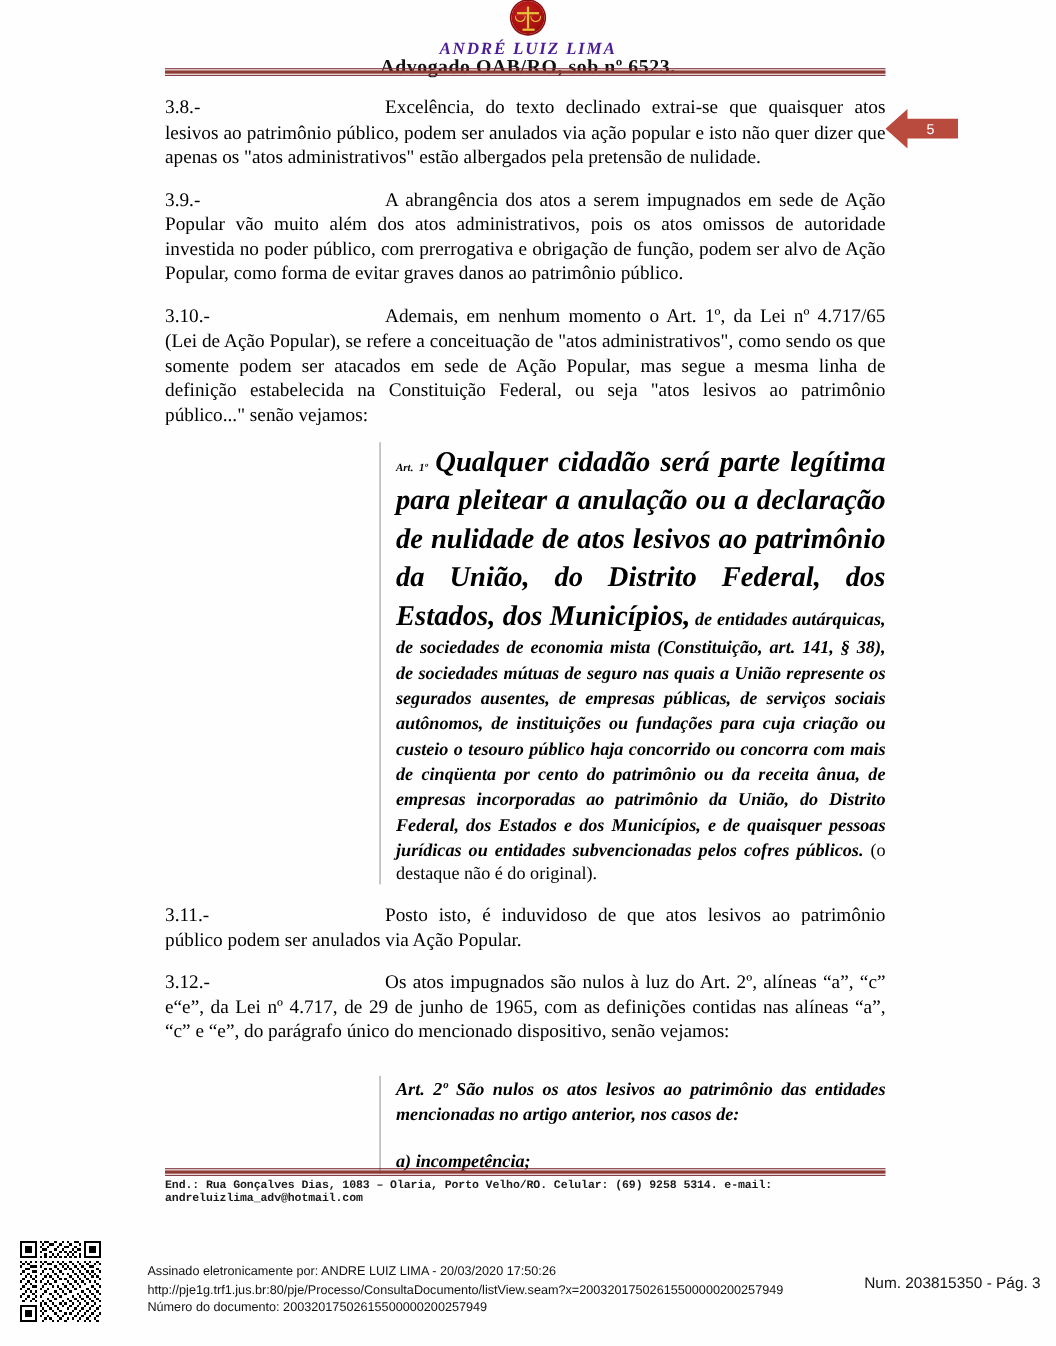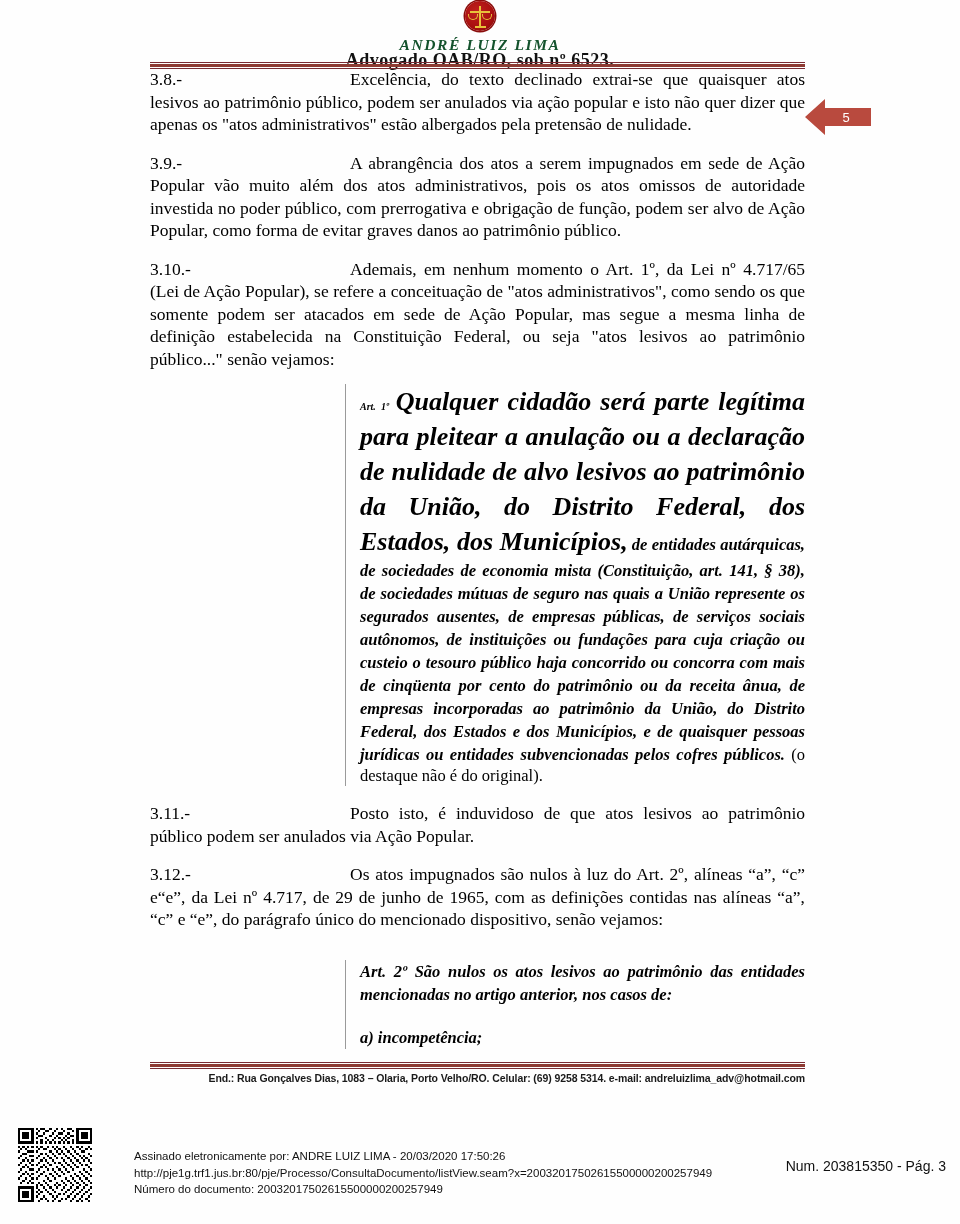--- a/index.html
+++ b/index.html
@@ -89,21 +89,21 @@
   }
 
   .lh-name {
     font-family: "Liberation Serif", "DejaVu Serif", serif;
     font-style: italic;
     font-weight: bold;
     font-size: 15.5px;
     letter-spacing: 1.6px;
     line-height: 17px;
     margin-top: 1px;
-    color: #14532d;
+    color: #4c1d95;
   }
   .lh-sub {
     font-family: "Liberation Serif", "DejaVu Serif", serif;
     font-weight: bold;
     font-size: 18px;
     letter-spacing: 0.5px;
     line-height: 15px;
     color: #111;
   }
 
@@ -130,21 +130,21 @@
     height: 3px;
     background: #8e3b33;
   }
   #header-rule { top: 62px; }
   #footer-rule { top: 1062px; }
 
   
   .content {
     position: absolute;
     left: 150px;
-    top: 68px;
+    top: 86px;
     width: 655px;
   }
   p.para {
     margin: 0 0 16px 0;
     font-size: 17.5px;
     line-height: 22.5px;
     text-align: justify;
     text-indent: 0;
   }
   p.para .num {
@@ -229,22 +229,22 @@
     font-size: 13px;
     font-weight: normal;
   }
 
   
   #footer-address {
     position: absolute;
     left: 150px;
     top: 1072px;
     width: 655px;
-    text-align: right;
-    font-family: Liberation Sans, sans-serif;
+    text-align: left;
+    font-family: Liberation Mono, monospace;
     font-size: 10.5px;
     font-weight: bold;
     color: #1a1a1a;
     letter-spacing: -0.1px;
   }
 
   
   #signature-strip {
     position: absolute;
     left: 0;
@@ -318,21 +318,21 @@
     <p class="para">
       <span class="num">3.9.-</span><span>A abrangência dos atos a serem impugnados em sede de Ação Popular vão muito além dos atos administrativos, pois os atos omissos de autoridade investida no poder público, com prerrogativa e obrigação de função, podem ser alvo de Ação Popular, como forma de evitar graves danos ao patrimônio público.</span>
     </p>
 
     <p class="para tight">
       <span class="num">3.10.-</span><span>Ademais, em nenhum momento o Art. 1º, da Lei nº 4.717/65 (Lei de Ação Popular), se refere a conceituação de "atos administrativos", como sendo os que somente podem ser atacados em sede de Ação Popular, mas segue a mesma linha de definição estabelecida na Constituição Federal, ou seja "atos lesivos ao patrimônio público..." senão vejamos:</span>
     </p>
 
     <div class="quote" id="quote-art1">
       <span class="q-lead">Art. 1º</span>
-      <span class="q-big">Qualquer cidadão será parte legítima para pleitear a anulação ou a declaração de nulidade de alvo lesivos ao patrimônio da União, do Distrito Federal, dos Estados, dos Municípios,</span>
+      <span class="q-big">Qualquer cidadão será parte legítima para pleitear a anulação ou a declaração de nulidade de atos lesivos ao patrimônio da União, do Distrito Federal, dos Estados, dos Municípios,</span>
       <span class="q-mid">de entidades autárquicas, de sociedades de economia mista (Constituição, art. 141, § 38), de sociedades mútuas de seguro nas quais a União represente os segurados ausentes, de empresas públicas, de serviços sociais autônomos, de instituições ou fundações para cuja criação ou custeio o tesouro público haja concorrido ou concorra com mais de cinqüenta por cento do patrimônio ou da receita ânua, de empresas incorporadas ao patrimônio da União, do Distrito Federal, dos Estados e dos Municípios, e de quaisquer pessoas jurídicas ou entidades subvencionadas pelos cofres públicos.</span>
       <span class="q-note">(o destaque não é do original).</span>
     </div>
 
     <p class="para" style="margin-top:16px;">
       <span class="num">3.11.-</span><span>Posto isto, é induvidoso de que atos lesivos ao patrimônio público podem ser anulados via Ação Popular.</span>
     </p>
 
     <p class="para tight">
       <span class="num">3.12.-</span><span>Os atos impugnados são nulos à luz do Art. 2º, alíneas “a”, “c” e“e”, da Lei nº 4.717, de 29 de junho de 1965, com as definições contidas nas alíneas “a”, “c” e  “e”, do parágrafo único do mencionado dispositivo, senão vejamos:</span>

